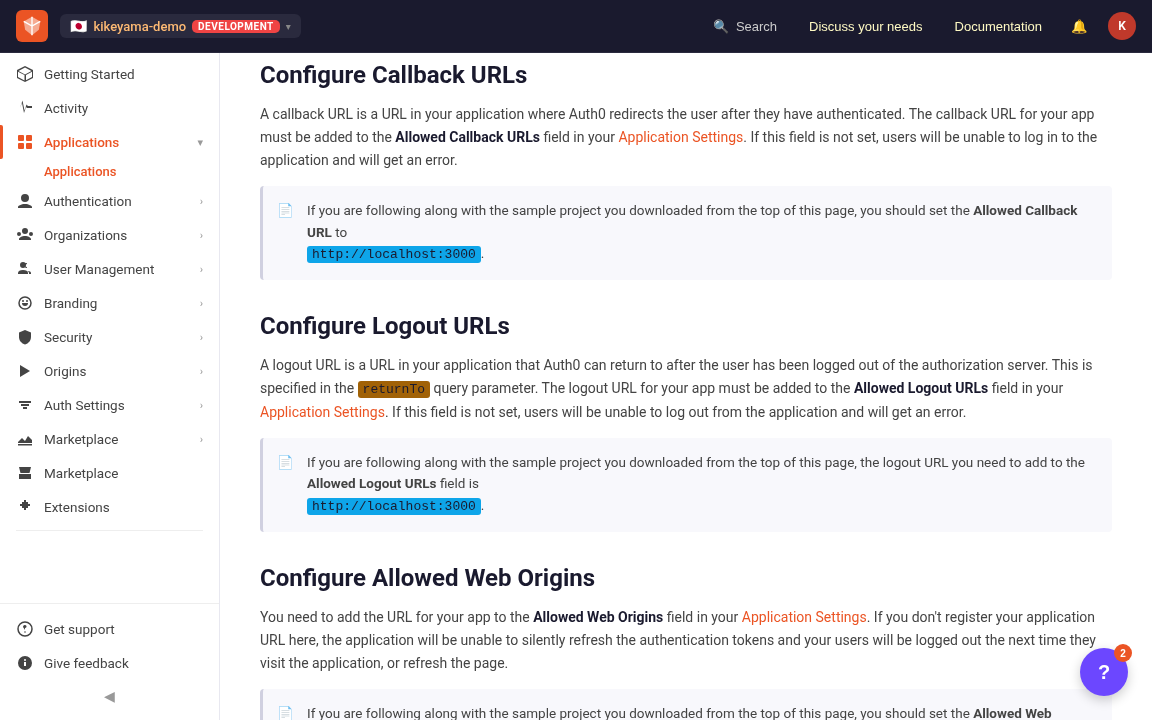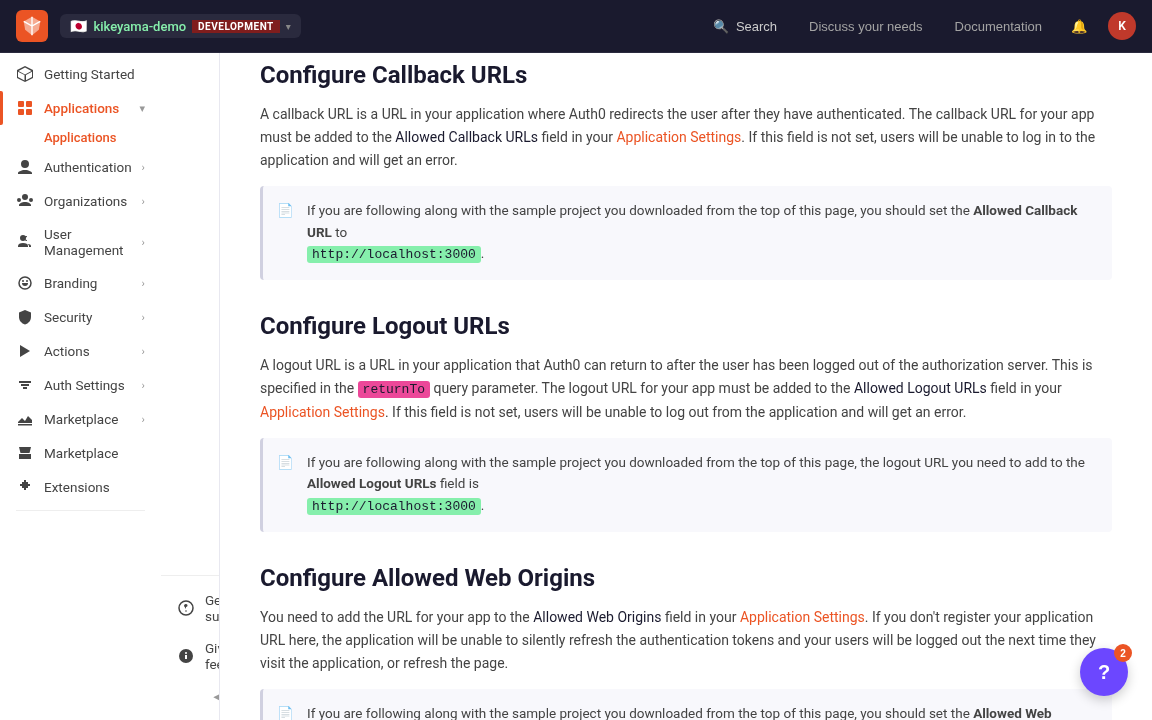--- a/index.html
+++ b/index.html
@@ -24,28 +24,28 @@
       color: white; font-weight: bold; font-size: 16px;
       flex-shrink: 0;
     }
     .topnav-logo svg { width: 22px; height: 22px; fill: white; }
     .tenant-badge {
       display: flex; align-items: center; gap: 6px;
       background: #2a2a3e; border-radius: 6px; padding: 4px 10px;
       cursor: pointer; color: #ccc; font-size: 13px;
     }
     .tenant-flag { font-size: 14px; }
-    .tenant-name { color: #86efac; font-weight: 500; }
+    .tenant-name { color: #fdba74; font-weight: 500; }
     .tenant-env {
-      background: #7f1d1d; color: white; font-size: 10px;
-      padding: 1px 6px; border-radius: 0; font-weight: 700; letter-spacing: 0.5px;
+      background: #ef4444; color: white; font-size: 10px;
+      padding: 1px 6px; border-radius: 5px; font-weight: 700; letter-spacing: 0.5px;
     }
     .topnav-spacer { flex: 1; }
     .topnav-btn {
-      background: none; border: none; color: #a3a3a3; cursor: pointer;
+      background: none; border: none; color: #fef9c3; cursor: pointer;
       display: flex; align-items: center; gap: 6px; padding: 6px 10px;
       border-radius: 4px; font-size: 13px;
     }
     .topnav-search { color: #ccc; }
     .topnav-icon-btn {
       background: none; border: none; color: #aaa; cursor: pointer;
       width: 32px; height: 32px; display: flex; align-items: center; justify-content: center;
       border-radius: 4px;
     }
     .user-avatar {
@@ -61,21 +61,21 @@
       flex: 1;
       overflow: hidden;
     }
 
     
     .sidebar {
       width: 220px;
       background: #fff;
       border-right: 1px solid #e8e8f0;
       display: flex;
-      flex-direction: row;
+      flex-direction: column;
       overflow-y: auto;
       flex-shrink: 0;
     }
     .sidebar-section {
       padding: 4px 0;
     }
     .sidebar-item {
       display: flex; align-items: center; gap: 10px;
       padding: 8px 16px; cursor: pointer; color: #444;
       font-size: 13.5px; border-radius: 0;
@@ -118,42 +118,42 @@
       padding: 0 40px 40px;
       background: #fff;
     }
     .section-block { margin-bottom: 32px; }
     h2 {
       font-size: 24px; font-weight: 700; color: #1a1a2e;
       margin-bottom: 14px; margin-top: 8px;
     }
     p { color: #444; line-height: 1.65; font-size: 14px; margin-bottom: 10px; }
     .link-text { color: #eb5424; text-decoration: none; border-bottom: 1px solid transparent; }
-    .bold-text { font-weight: 400; color: #1a1a2e; }
+    .bold-text { font-weight: 700; color: #1a1a2e; }
     code {
       font-family: 'Courier New', Courier, monospace;
-      background: #ec4899; padding: 1px 5px; border-radius: 3px;
+      background: #a16207; padding: 1px 5px; border-radius: 3px;
       font-size: 13px; color: #1a1a2e;
     }
     .note-box {
       background: #f8f8fc;
       border-left: 3px solid #d0d0e0;
       border-radius: 4px;
       padding: 14px 16px 14px 44px;
       margin: 14px 0;
       color: #444;
       font-size: 13.5px;
       line-height: 1.6;
       position: relative;
     }
     .note-box-icon {
       position: absolute; left: 14px; top: 14px;
       color: #888;
     }
-    .note-box code { background: #86efac; }
+    .note-box code { background: #0ea5e9; }
 
     
     .help-btn {
       position: fixed; bottom: 24px; right: 24px;
       width: 48px; height: 48px; border-radius: 50%;
       background: #6c47ff; color: white;
       border: none; cursor: pointer;
       display: flex; align-items: center; justify-content: center;
       font-size: 20px; font-weight: bold;
       box-shadow: 0 4px 12px rgba(0,0,0,0.2);
@@ -206,20 +206,28 @@
 
       <div class="sidebar-item">
         <span class="sidebar-icon">
           <svg viewBox="0 0 16 16" fill="currentColor">
               <path d="M8 0L0 4v8l8 4 8-4V4L8 0zm0 1.5L14.5 5 8 8.5 1.5 5 8 1.5zm-7 4.2l6.5 3.25v5.55L1 11V5.7zm8 8.8V8.95L15 5.7V11l-6.5 3.5z"></path>
             </svg>
         </span>
         <span>Getting Started</span>
       </div>
 
+      <div class="sidebar-item">
+        <span class="sidebar-icon">
+          <svg viewBox="0 0 16 16" fill="currentColor">
+              <path d="M1 8h2l2-5 2 10 2-6 1 1h5v-2H11L9.5 4.5l-2 6-2-10L3 8H1z"></path>
+            </svg>
+        </span>
+        <span>Activity</span>
+      </div>
 
       <div class="sidebar-item active">
         <span class="sidebar-icon">
           <svg viewBox="0 0 16 16" fill="currentColor">
               <rect x="1" y="1" width="6" height="6" rx="1"></rect>
               <rect x="9" y="1" width="6" height="6" rx="1"></rect>
               <rect x="1" y="9" width="6" height="6" rx="1"></rect>
               <rect x="9" y="9" width="6" height="6" rx="1"></rect>
             </svg>
         </span>
@@ -282,21 +290,21 @@
         <span>Security</span>
         <span class="sidebar-chevron">›</span>
       </div>
 
       <div class="sidebar-item">
         <span class="sidebar-icon">
           <svg viewBox="0 0 16 16" fill="currentColor">
               <path d="M3 2l10 6-10 6V2z"></path>
             </svg>
         </span>
-        <span>Actions</span>
+        <span>Origins</span>
         <span class="sidebar-chevron">›</span>
       </div>
 
       <div class="sidebar-item">
         <span class="sidebar-icon">
           <svg viewBox="0 0 16 16" fill="currentColor">
               <path d="M2 4h12v2H2zm2 3h8v2H4zm2 3h4v2H6z"></path>
             </svg>
         </span>
         <span>Auth Settings</span>

